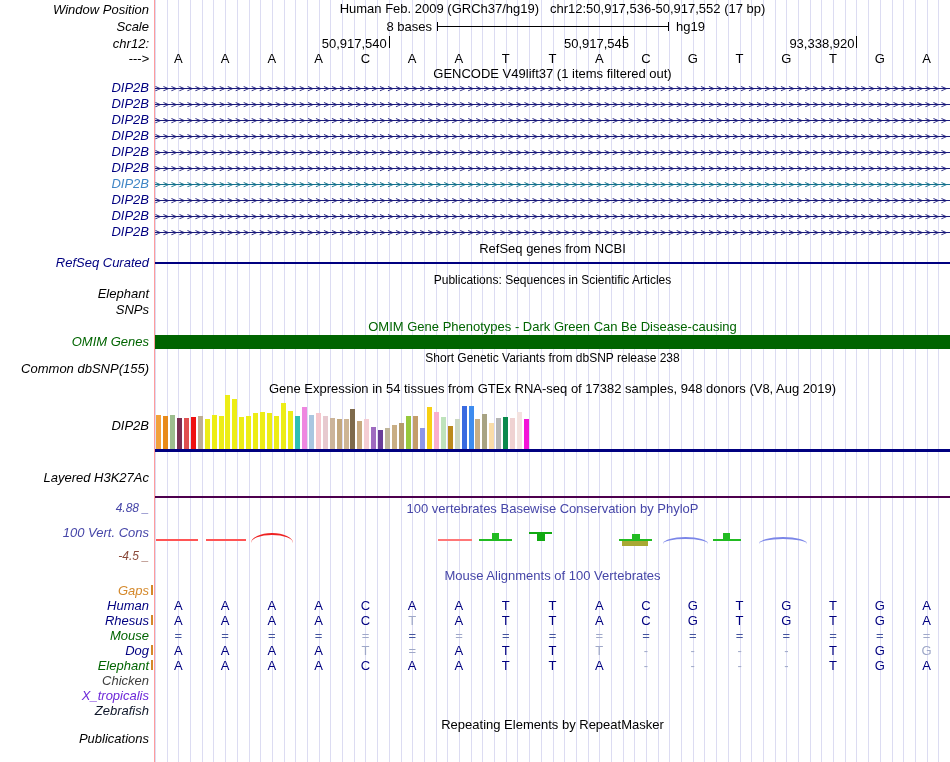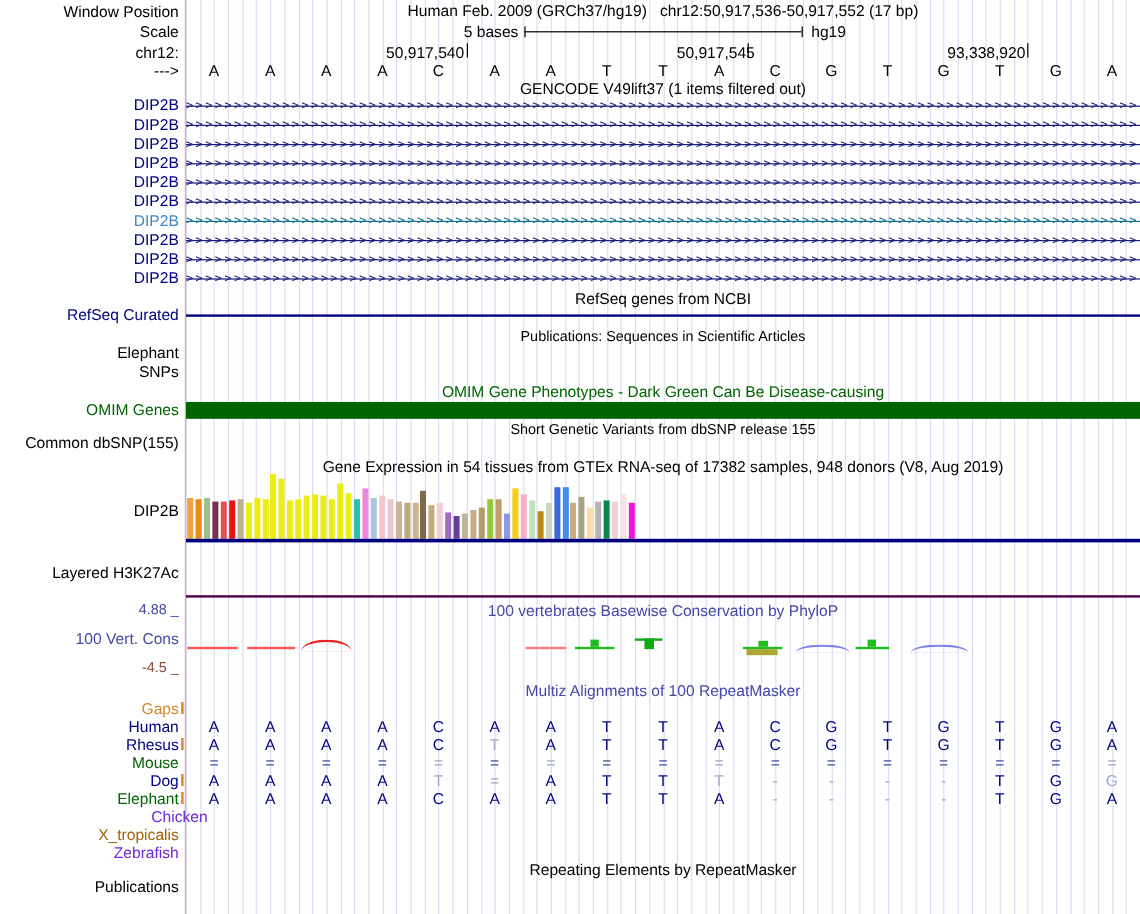--- a/index.html
+++ b/index.html
@@ -1,19 +1,19 @@
 <!DOCTYPE html>
 <html><head>
 <meta charset="utf-8">
 <style>
   html,body{margin:0;padding:0;background:#fff;}
   #canvas{position:relative;width:950px;height:762px;background:#fff;overflow:hidden;
           font-family:"Liberation Sans",sans-serif;font-size:13px;color:#000;}
   .abs{position:absolute;}
-  .lab{position:absolute;left:0;width:149px;text-align:right;height:15px;line-height:15px;white-space:nowrap;}
+  .lab{position:absolute;left:0;width:149px;text-align:right;height:15px;line-height:15px;white-space:nowrap;font-style:italic;}
   .ctr{position:absolute;left:155px;width:795px;text-align:center;height:16px;line-height:16px;white-space:nowrap;}
   .gline{position:absolute;top:0;width:1px;height:762px;background:#dcdcf2;}
   .pinkline{position:absolute;left:154px;top:0;width:1px;height:762px;background:#ff9c9c;}
   .basecell{position:absolute;text-align:center;height:15px;line-height:15px;}
   .generow{position:absolute;left:155px;width:795px;height:11px;overflow:hidden;}
   .generow .gl{position:absolute;left:0;top:5px;width:795px;height:1px;}
   .generow .chev{position:absolute;left:0;top:0;width:795px;height:11px;line-height:11px;
                  font-family:"DejaVu Sans Mono",monospace;font-size:10px;letter-spacing:2px;white-space:nowrap;}
   .hline{position:absolute;left:155px;width:795px;}
   .tickv{position:absolute;width:1px;background:#000;}
@@ -96,21 +96,21 @@
       <div class="gline" style="left: 914.926px;"></div>
       <div class="gline" style="left: 926.618px;"></div>
       <div class="gline" style="left: 938.309px;"></div>
     </div>
   <div class="pinkline"></div>
 
   <div class="lab" style="top:2px">Window Position</div>
   <div class="ctr" style="top:1px"><span>Human Feb. 2009 (GRCh37/hg19)</span>&nbsp;&nbsp;&nbsp;<span>chr12:50,917,536-50,917,552 (17 bp)</span></div>
 
   <div class="lab" style="top:19px">Scale</div>
-  <div class="num" style="top:19px;left:155px;width:277px">5 bases</div>
+  <div class="num" style="top:19px;left:155px;width:277px">8 bases</div>
   <div class="abs" style="left:437px;top:26px;width:231px;height:1px;background:#000"></div>
   <div class="tickv" style="left:437px;top:22px;height:9px"></div>
   <div class="tickv" style="left:668px;top:22px;height:9px"></div>
   <div class="abs" style="left:676px;top:19px;height:15px;line-height:15px">hg19</div>
 
   <div class="lab" style="top:36px">chr12:</div>
   <div id="coord-layer">
       <div class="num" style="top: 36px; left: 306.824px; width: 80px;">50,917,540</div>
       <div class="tickv" style="top: 36px; left: 388.824px; height: 12px;"></div>
       <div class="num" style="top: 36px; left: 549px; width: 80px;">50,917,545</div>
@@ -199,21 +199,21 @@
   <div class="hline" style="top:262px;height:2px;background:#000080"></div>
 
   <div class="ctr" style="top:272px;font-size:12px">Publications: Sequences in Scientific Articles</div>
   <div class="lab" style="top:286px">Elephant</div>
   <div class="lab" style="top:302px">SNPs</div>
 
   <div class="ctr" style="top:319px;color:#006400">OMIM Gene Phenotypes - Dark Green Can Be Disease-causing</div>
   <div class="lab" style="top:334px;color:#006400">OMIM Genes</div>
   <div class="hline" style="top:335px;height:14px;background:#006400"></div>
 
-  <div class="ctr" style="top:350px;font-size:12px">Short Genetic Variants from dbSNP release 155</div>
+  <div class="ctr" style="top:350px;font-size:12px">Short Genetic Variants from dbSNP release 238</div>
   <div class="lab" style="top:361px">Common dbSNP(155)</div>
 
   <div class="ctr" style="top:381px">Gene Expression in 54 tissues from GTEx RNA-seq of 17382 samples, 948 donors (V8, Aug 2019)</div>
   <div class="lab" style="top:418px">DIP2B</div>
   <div id="gtex-layer">
       <div class="bar" style="left: 156px; top: 415px; width: 5px; height: 34px; background: rgb(242, 161, 60);"></div>
       <div class="bar" style="left: 162.944px; top: 416px; width: 5px; height: 33px; background: rgb(232, 138, 26);"></div>
       <div class="bar" style="left: 169.889px; top: 415px; width: 5px; height: 34px; background: rgb(157, 190, 143);"></div>
       <div class="bar" style="left: 176.833px; top: 418px; width: 5px; height: 31px; background: rgb(122, 47, 82);"></div>
       <div class="bar" style="left: 183.778px; top: 418px; width: 5px; height: 31px; background: rgb(224, 80, 80);"></div>
@@ -287,21 +287,21 @@
       <div class="bar" style="left: 536.5px; top: 532px; width: 8px; height: 9px; background: rgb(17, 170, 17);"></div>
       <div class="bar" style="left: 619px; top: 539px; width: 33px; height: 2px; background: rgb(34, 187, 34);"></div>
       <div class="bar" style="left: 631.5px; top: 534px; width: 8px; height: 5px; background: rgb(34, 187, 34);"></div>
       <div class="bar" style="left: 622px; top: 541px; width: 26px; height: 5px; background: rgb(168, 168, 51);"></div>
       <div class="bar" style="left: 663px; top: 537px; width: 45px; height: 5px; border-top: 2px solid rgb(123, 134, 232); border-radius: 50% 50% 0px 0px / 100% 100% 0px 0px;"></div>
       <div class="bar" style="left: 713px; top: 539px; width: 28px; height: 2px; background: rgb(34, 187, 34);"></div>
       <div class="bar" style="left: 723px; top: 533px; width: 7px; height: 6px; background: rgb(34, 187, 34);"></div>
       <div class="bar" style="left: 759px; top: 537px; width: 48px; height: 5px; border-top: 2px solid rgb(123, 134, 232); border-radius: 50% 50% 0px 0px / 100% 100% 0px 0px;"></div>
     </div>
 
-  <div class="ctr" style="top:568px;color:#4646a8">Multiz Alignments of 100 RepeatMasker</div>
+  <div class="ctr" style="top:568px;color:#4646a8">Mouse Alignments of 100 Vertebrates</div>
   <div id="multiz-layer">
       <div class="lab" style="top: 583px; color: rgb(212, 136, 42);">Gaps</div>
       <div class="otick" style="left: 151px; top: 585px; background: rgb(212, 136, 42);"></div>
       <div class="lab" style="top: 598px; color: rgb(0, 0, 128);">Human</div>
       <div class="mz" style="top: 598px; left: 155px; width: 46.7647px; color: rgb(0, 0, 128);">A</div>
       <div class="mz" style="top: 598px; left: 201.765px; width: 46.7647px; color: rgb(0, 0, 128);">A</div>
       <div class="mz" style="top: 598px; left: 248.529px; width: 46.7647px; color: rgb(0, 0, 128);">A</div>
       <div class="mz" style="top: 598px; left: 295.294px; width: 46.7647px; color: rgb(0, 0, 128);">A</div>
       <div class="mz" style="top: 598px; left: 342.059px; width: 46.7647px; color: rgb(0, 0, 128);">C</div>
       <div class="mz" style="top: 598px; left: 388.824px; width: 46.7647px; color: rgb(0, 0, 128);">A</div>
@@ -384,20 +384,20 @@
       <div class="mz" style="top: 658px; left: 482.353px; width: 46.7647px; color: rgb(0, 0, 128);">T</div>
       <div class="mz" style="top: 658px; left: 529.118px; width: 46.7647px; color: rgb(0, 0, 128);">T</div>
       <div class="mz" style="top: 658px; left: 575.882px; width: 46.7647px; color: rgb(0, 0, 128);">A</div>
       <div class="mz" style="top: 658px; left: 622.647px; width: 46.7647px; color: rgb(159, 168, 200);">-</div>
       <div class="mz" style="top: 658px; left: 669.412px; width: 46.7647px; color: rgb(159, 168, 200);">-</div>
       <div class="mz" style="top: 658px; left: 716.176px; width: 46.7647px; color: rgb(159, 168, 200);">-</div>
       <div class="mz" style="top: 658px; left: 762.941px; width: 46.7647px; color: rgb(159, 168, 200);">-</div>
       <div class="mz" style="top: 658px; left: 809.706px; width: 46.7647px; color: rgb(0, 0, 128);">T</div>
       <div class="mz" style="top: 658px; left: 856.471px; width: 46.7647px; color: rgb(0, 0, 128);">G</div>
       <div class="mz" style="top: 658px; left: 903.235px; width: 46.7647px; color: rgb(0, 0, 128);">A</div>
-      <div class="lab" style="top: 673px; color: #6d28d9; padding-left: 24px;">Chicken</div>
-      <div class="lab" style="top: 688px; color: #a16207;">X_tropicalis</div>
-      <div class="lab" style="top: 703px; color: #6d28d9;">Zebrafish</div>
+      <div class="lab" style="top: 673px; color: #404040;">Chicken</div>
+      <div class="lab" style="top: 688px; color: #6d28d9;">X_tropicalis</div>
+      <div class="lab" style="top: 703px; color: #0f172a;">Zebrafish</div>
     </div>
 
   <div class="ctr" style="top:717px">Repeating Elements by RepeatMasker</div>
   <div class="lab" style="top:731px">Publications</div>
 </div>
 
 </body></html>

